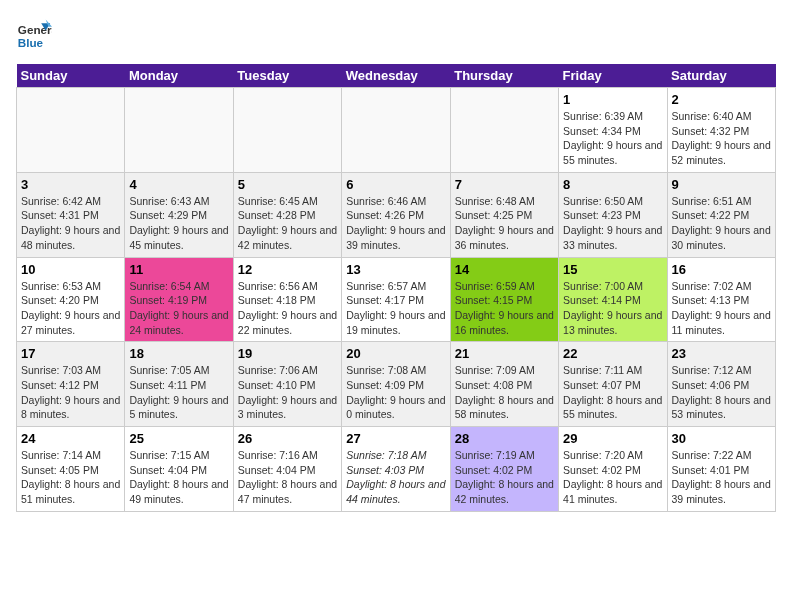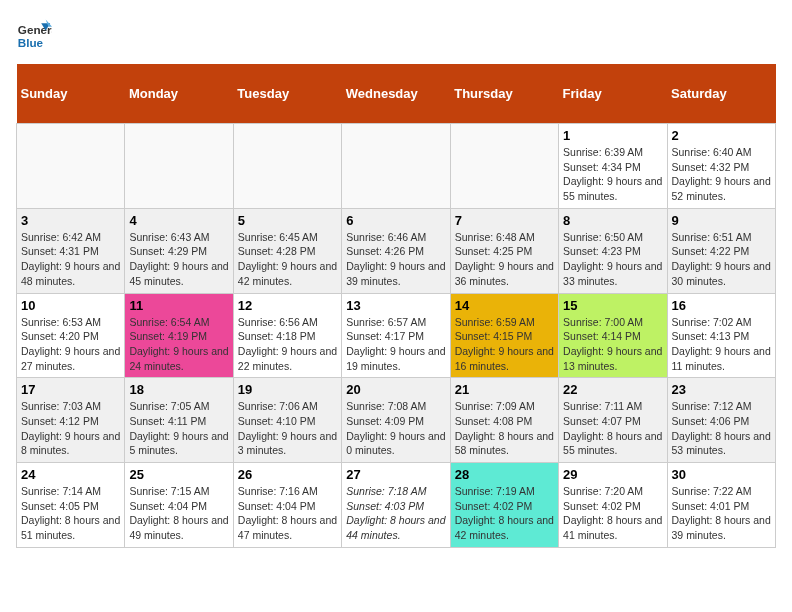--- a/index.html
+++ b/index.html
@@ -36,23 +36,23 @@
     .calendar-subtitle {
       font-size: 16px;
       color: #555;
     }
     table {
       width: 100%;
       border-collapse: collapse;
       font-size: 11px;
     }
     thead tr th {
-      background-color: #c2410c;
+      background-color: #4c1d95;
       color: #fff;
-      padding: 22px 4px;
+      padding: 4px 4px;
       text-align: left;
       font-size: 13px;
       font-weight: bold;
     }
     tbody tr td {
       border: 1px solid #ccc;
       vertical-align: top;
       padding: 4px;
       width: 108px;
       min-height: 80px;
@@ -195,21 +195,21 @@
           <div class="day-info" style="white-space: pre-line;">Sunrise: 6:56 AM
 Sunset: 4:18 PM
 Daylight: 9 hours and 22 minutes.</div>
         </td>
         <td style="background: rgb(255, 255, 255);">
           <span class="day-num">13</span>
           <div class="day-info" style="white-space: pre-line;">Sunrise: 6:57 AM
 Sunset: 4:17 PM
 Daylight: 9 hours and 19 minutes.</div>
         </td>
-        <td style="background: #eab308;">
+        <td style="background: #84cc16;">
           <span class="day-num">14</span>
           <div class="day-info" style="white-space: pre-line;">Sunrise: 6:59 AM
 Sunset: 4:15 PM
 Daylight: 9 hours and 16 minutes.</div>
         </td>
         <td style="background: #bef264;">
           <span class="day-num">15</span>
           <div class="day-info" style="white-space: pre-line;">Sunrise: 7:00 AM
 Sunset: 4:14 PM
 Daylight: 9 hours and 13 minutes.</div>
@@ -283,21 +283,21 @@
           <div class="day-info" style="white-space: pre-line;">Sunrise: 7:16 AM
 Sunset: 4:04 PM
 Daylight: 8 hours and 47 minutes.</div>
         </td>
         <td style="background: rgb(255, 255, 255);">
           <span class="day-num">27</span>
           <div class="day-info" style="white-space: pre-line; font-style: italic;">Sunrise: 7:18 AM
 Sunset: 4:03 PM
 Daylight: 8 hours and 44 minutes.</div>
         </td>
-        <td style="background: #5eead4;">
+        <td style="background: #c4b5fd;">
           <span class="day-num">28</span>
           <div class="day-info" style="white-space: pre-line;">Sunrise: 7:19 AM
 Sunset: 4:02 PM
 Daylight: 8 hours and 42 minutes.</div>
         </td>
         <td style="background: rgb(255, 255, 255);">
           <span class="day-num">29</span>
           <div class="day-info" style="white-space: pre-line;">Sunrise: 7:20 AM
 Sunset: 4:02 PM
 Daylight: 8 hours and 41 minutes.</div>

